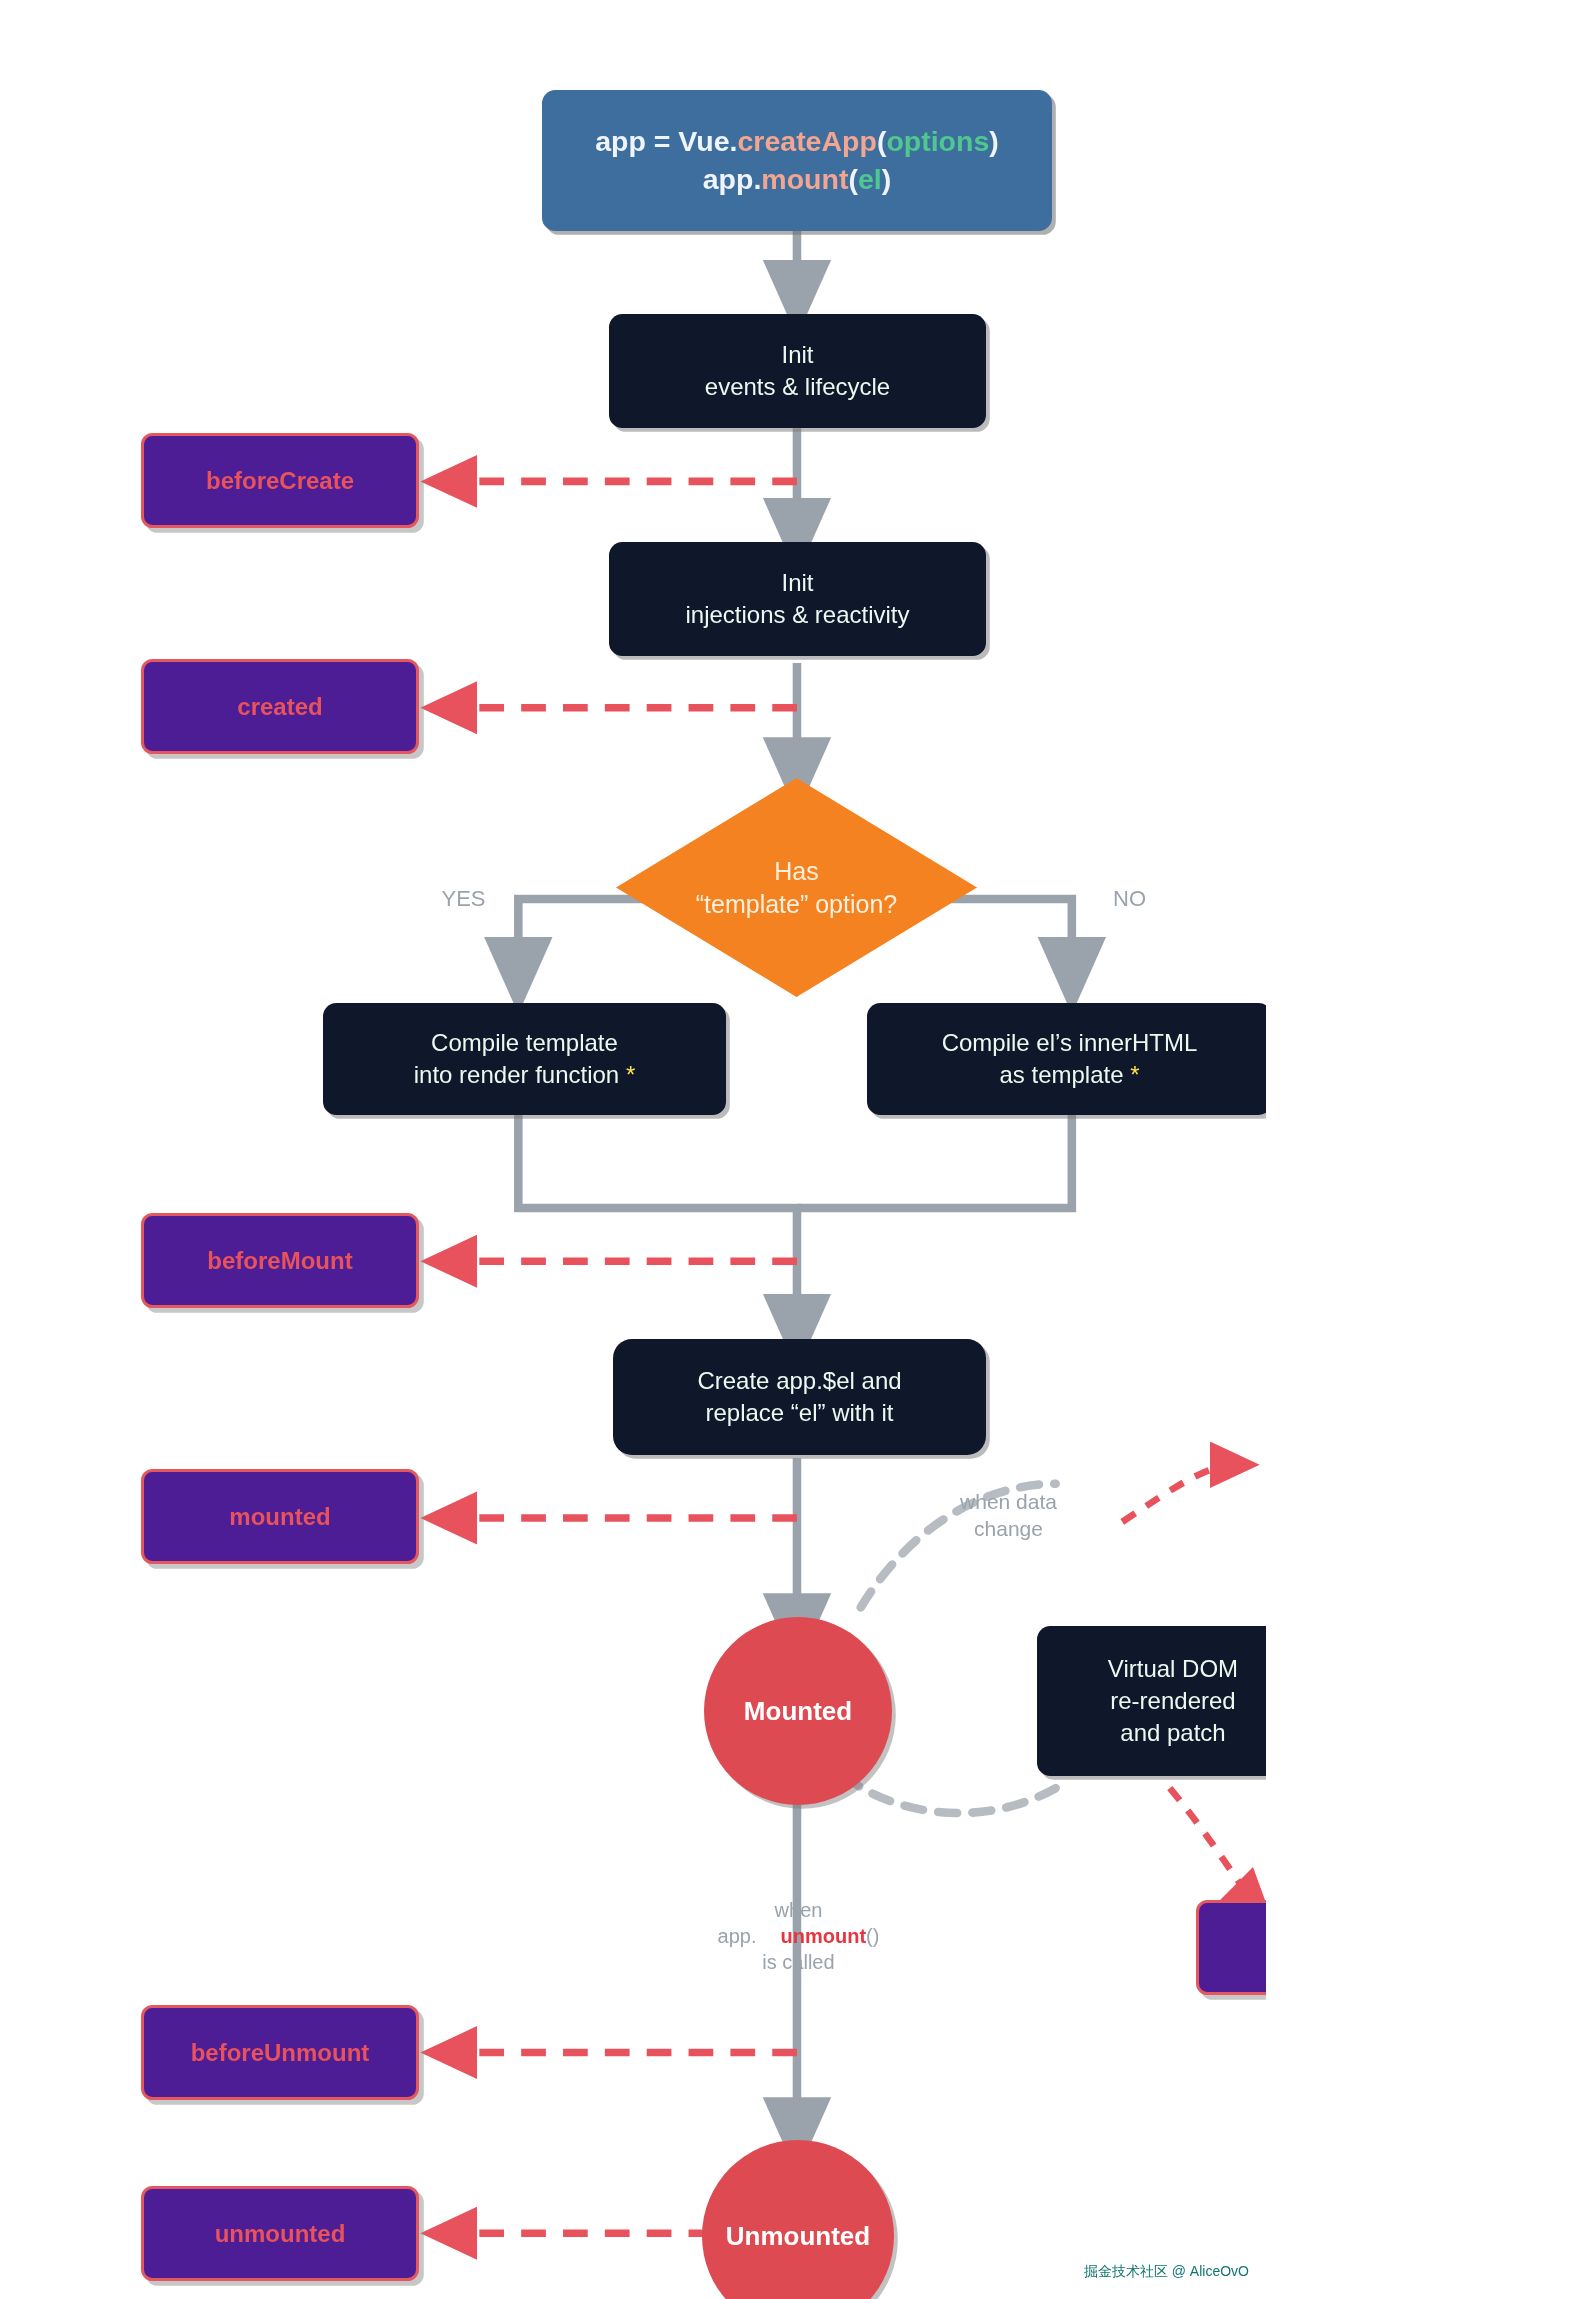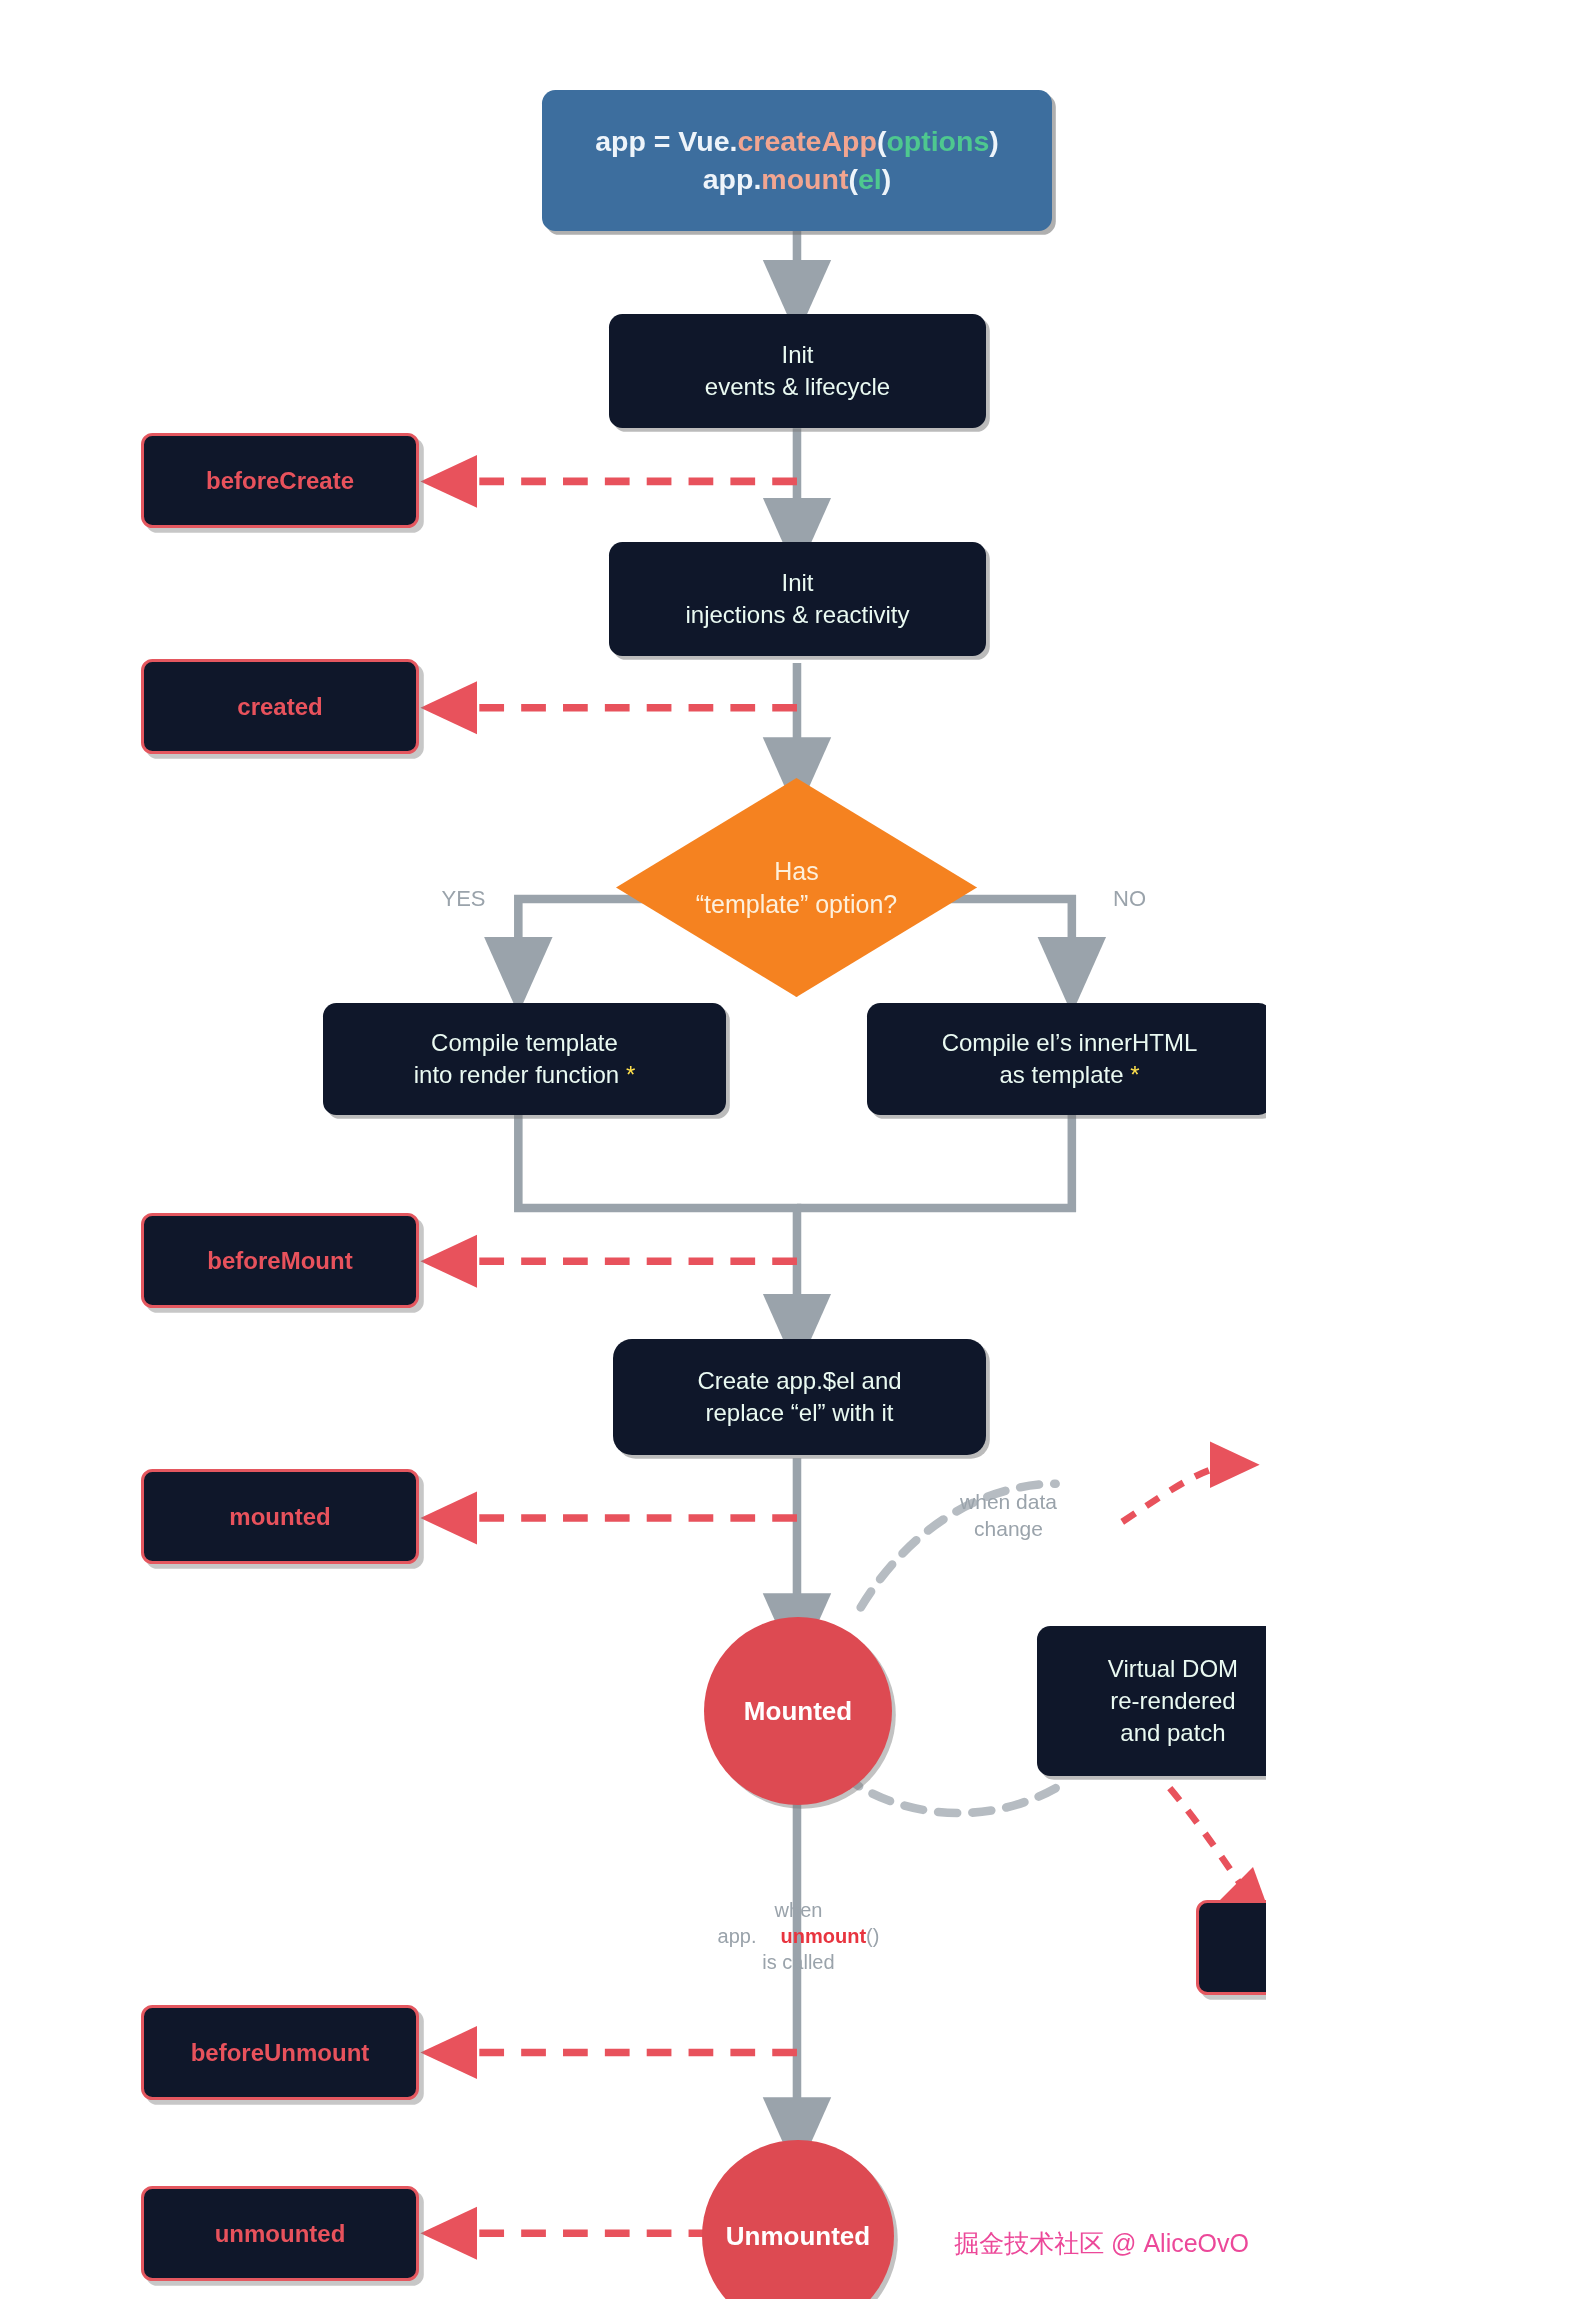--- a/index.html
+++ b/index.html
@@ -86,21 +86,21 @@
     background: #dd4a52;
     border-radius: 50%;
     color: #ffffff;
     font-weight: bold;
     font-size: 26px;
     box-shadow: 3.8px 3.8px 0 rgba(120,120,120,0.45);
   }
 
   
   .n-hook {
-    background: #0f172a;
+    background: #4c1d95;
     border: 3.8px solid #e4575f;
     border-radius: 11.4px;
     color: #e8525c;
     font-weight: bold;
     font-size: 24px;
     box-shadow: 4.8px 4.8px 0 rgba(130,130,130,0.45);
   }
 
   
   .edge-label {
@@ -111,23 +111,23 @@
     line-height: 1.3;
     z-index: 4;
   }
   .edge-label.small { font-size: 20px; }
   .edge-label .hl { color: #e8343f; font-weight: bold; margin-left: 24px; }
   .edge-label.yn { font-size: 22px; color: #9aa3ab; }
 
   .watermark {
     position: absolute;
     right: 17px;
-    bottom: 40px;
-    color: #ec4899;
-    font-size: 25px;
+    bottom: 19px;
+    color: #0f766e;
+    font-size: 14px;
     z-index: 6;
     white-space: nowrap;
   }
 </style>
 </head>
 <body>
 
 <div id="diagram">
 
   <svg id="edges" viewBox="0 0 1675 2418">

